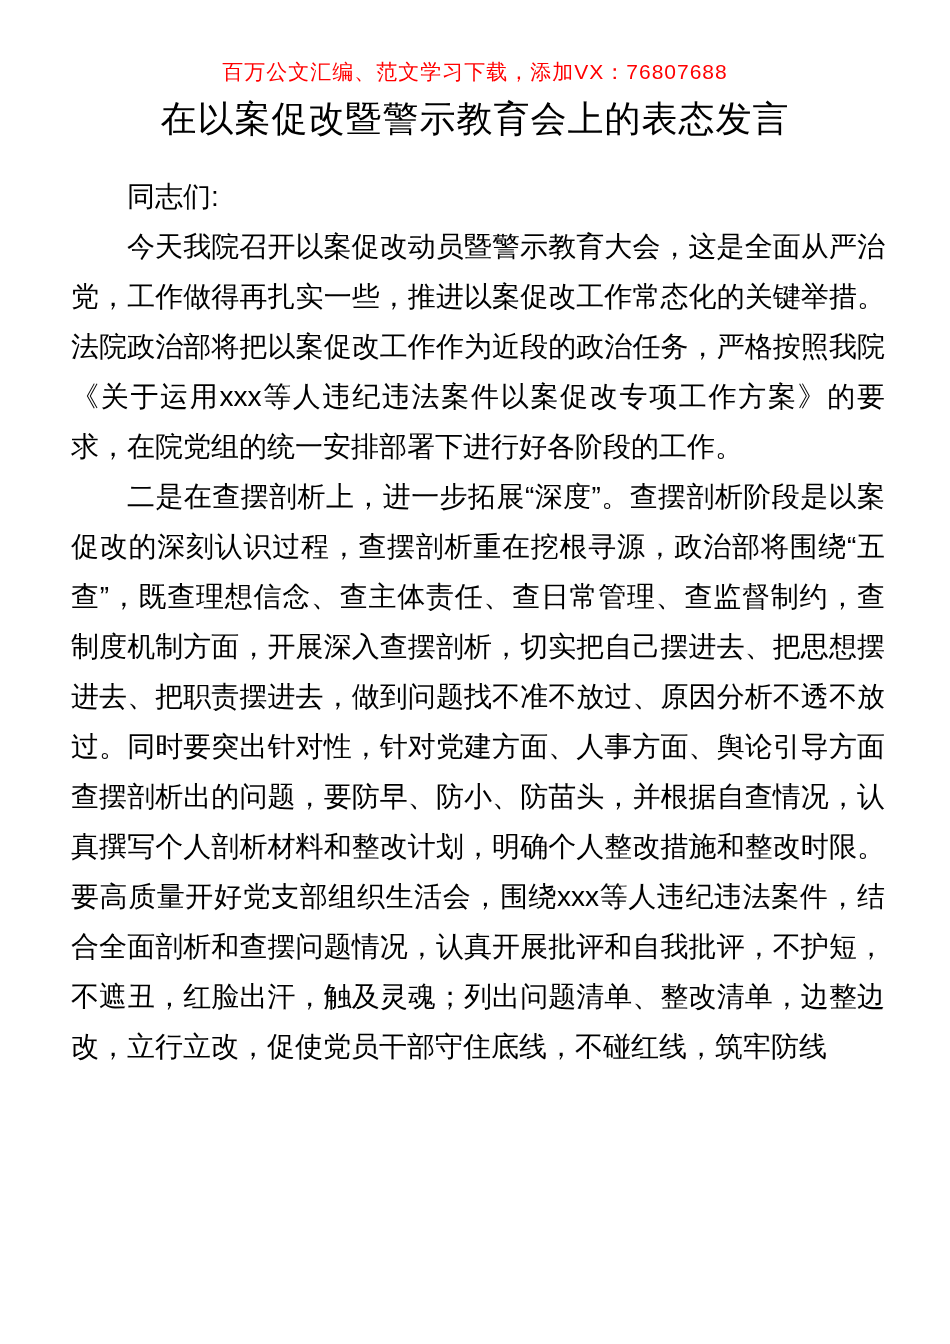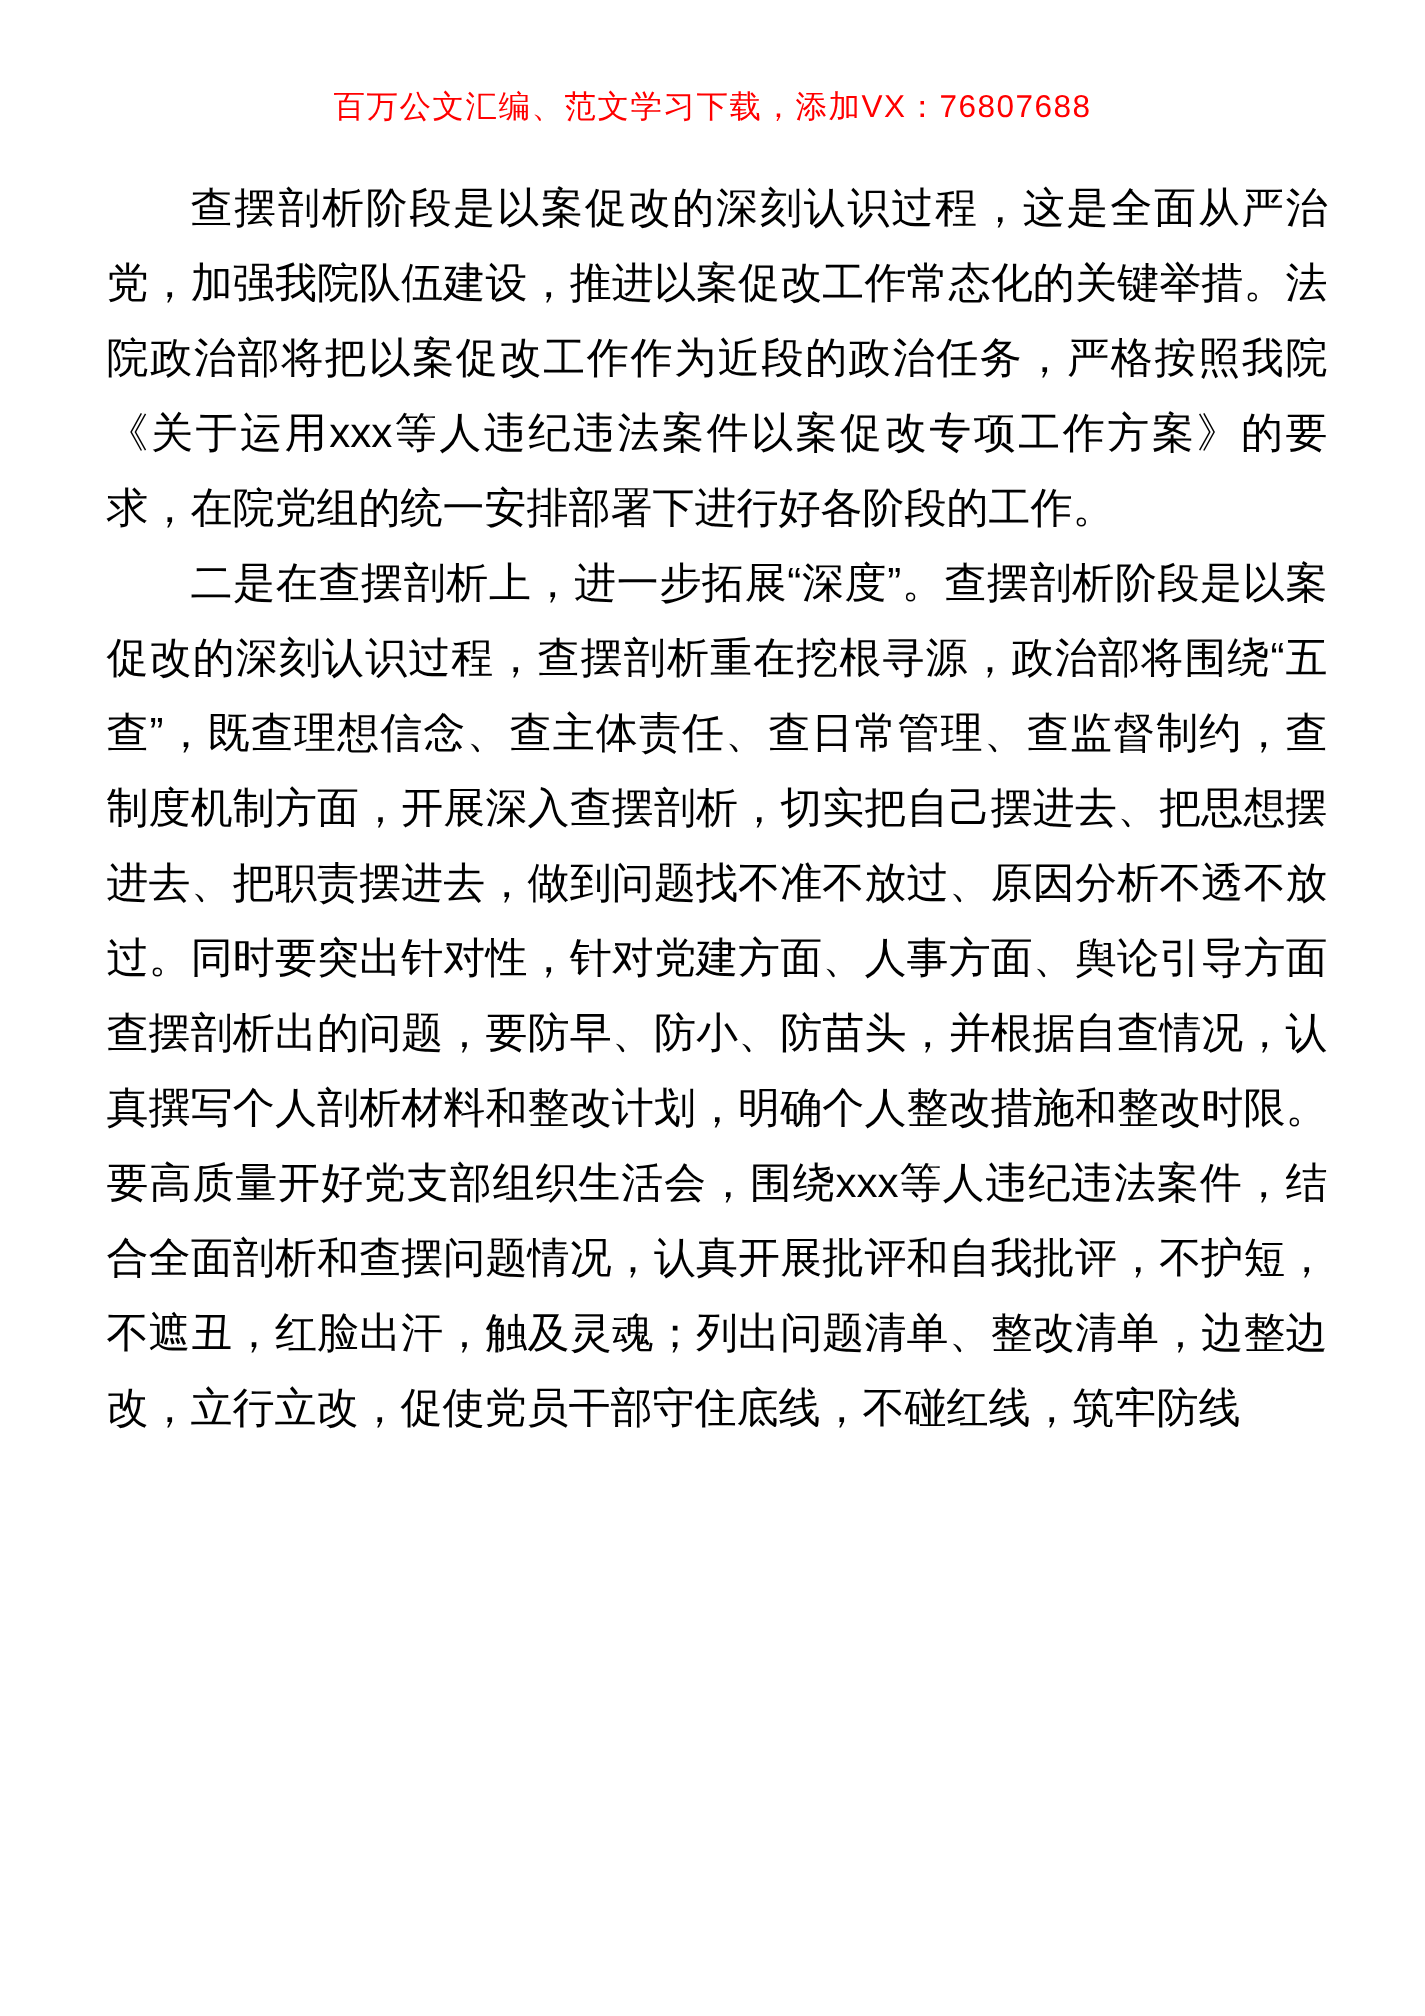--- a/index.html
+++ b/index.html
@@ -49,19 +49,21 @@
     margin: 0;
   }
 </style>
 </head>
 <body>
 
 <div class="page">
 
   <div class="watermark">百万公文汇编、范文学习下载，添加VX：76807688</div>
 
+  <h1 class="doc-title">在以案促改暨警示教育会上的表态发言</h1>
 
   <div class="doc-body">
-    <p>查摆剖析阶段是以案促改的深刻认识过程，这是全面从严治党，加强我院队伍建设，推进以案促改工作常态化的关键举措。法院政治部将把以案促改工作作为近段的政治任务，严格按照我院《关于运用xxx等人违纪违法案件以案促改专项工作方案》的要求，在院党组的统一安排部署下进行好各阶段的工作。</p>
+    <p>同志们:</p>
+    <p>今天我院召开以案促改动员暨警示教育大会，这是全面从严治党，工作做得再扎实一些，推进以案促改工作常态化的关键举措。法院政治部将把以案促改工作作为近段的政治任务，严格按照我院《关于运用xxx等人违纪违法案件以案促改专项工作方案》的要求，在院党组的统一安排部署下进行好各阶段的工作。</p>
     <p>二是在查摆剖析上，进一步拓展“深度”。查摆剖析阶段是以案促改的深刻认识过程，查摆剖析重在挖根寻源，政治部将围绕“五查”，既查理想信念、查主体责任、查日常管理、查监督制约，查制度机制方面，开展深入查摆剖析，切实把自己摆进去、把思想摆进去、把职责摆进去，做到问题找不准不放过、原因分析不透不放过。同时要突出针对性，针对党建方面、人事方面、舆论引导方面查摆剖析出的问题，要防早、防小、防苗头，并根据自查情况，认真撰写个人剖析材料和整改计划，明确个人整改措施和整改时限。要高质量开好党支部组织生活会，围绕xxx等人违纪违法案件，结合全面剖析和查摆问题情况，认真开展批评和自我批评，不护短，不遮丑，红脸出汗，触及灵魂；列出问题清单、整改清单，边整边改，立行立改，促使党员干部守住底线，不碰红线，筑牢防线</p>
   </div>
 
 </div>
 
 </body></html>

